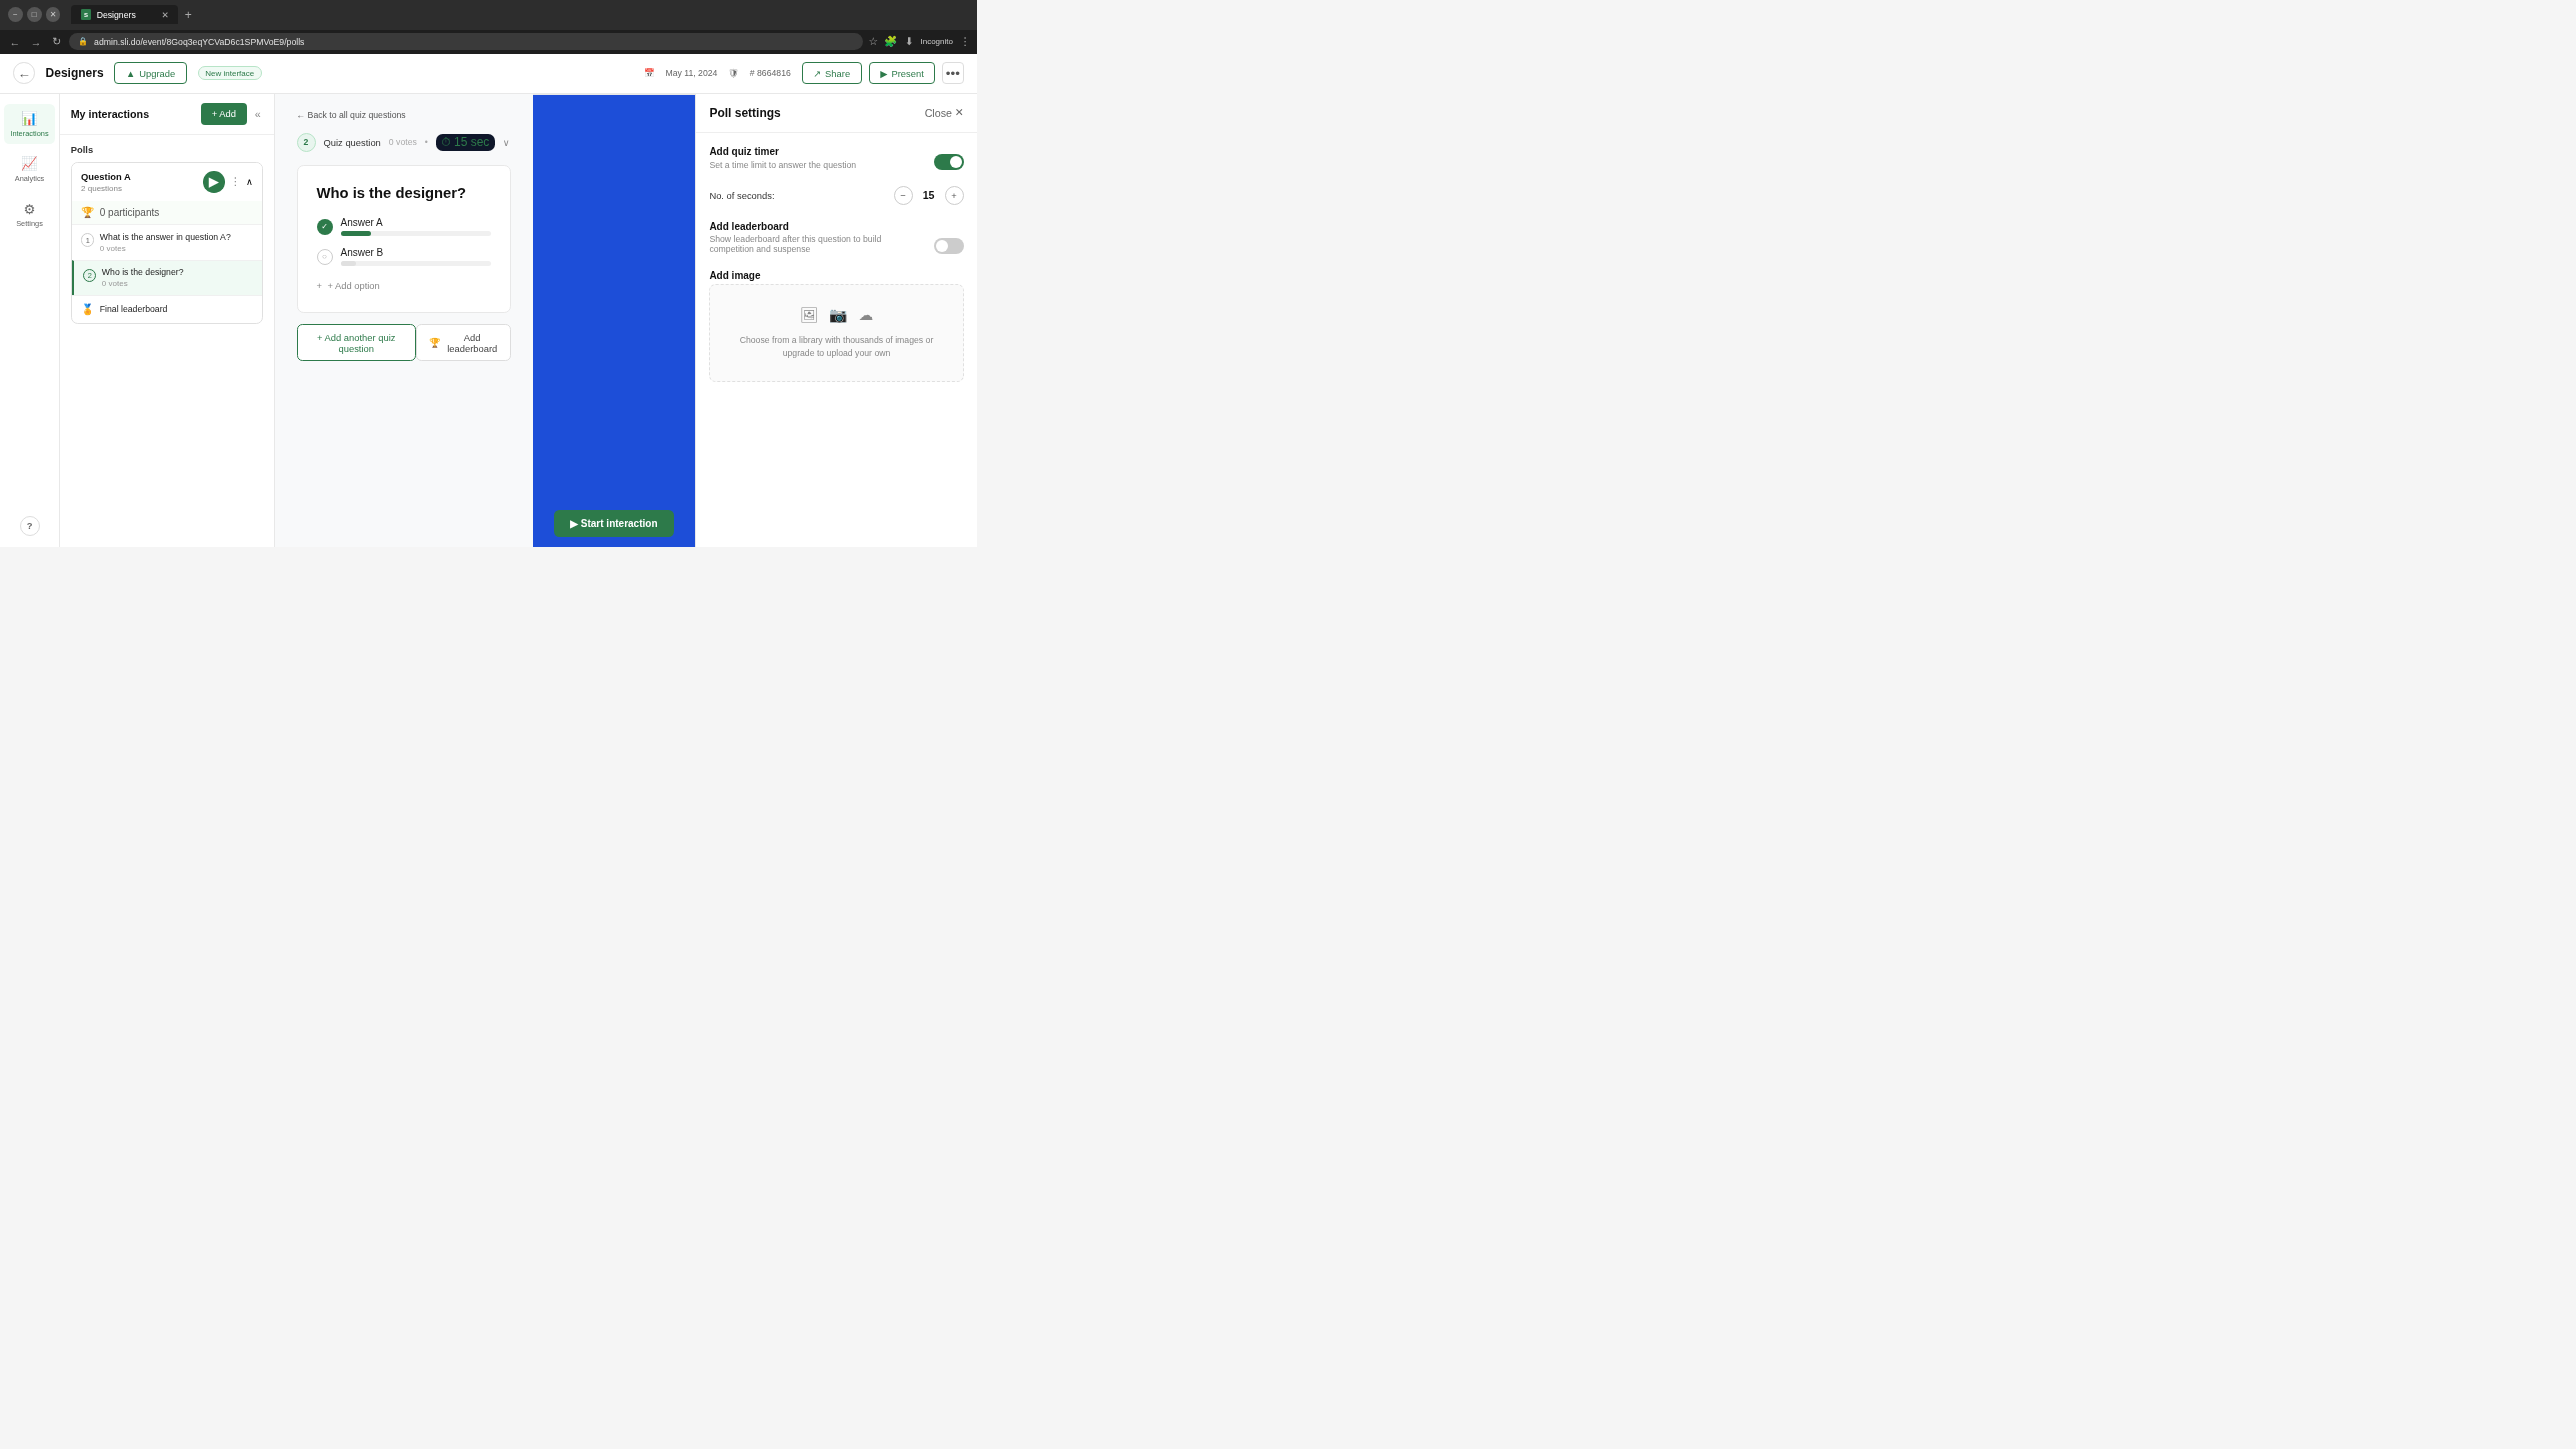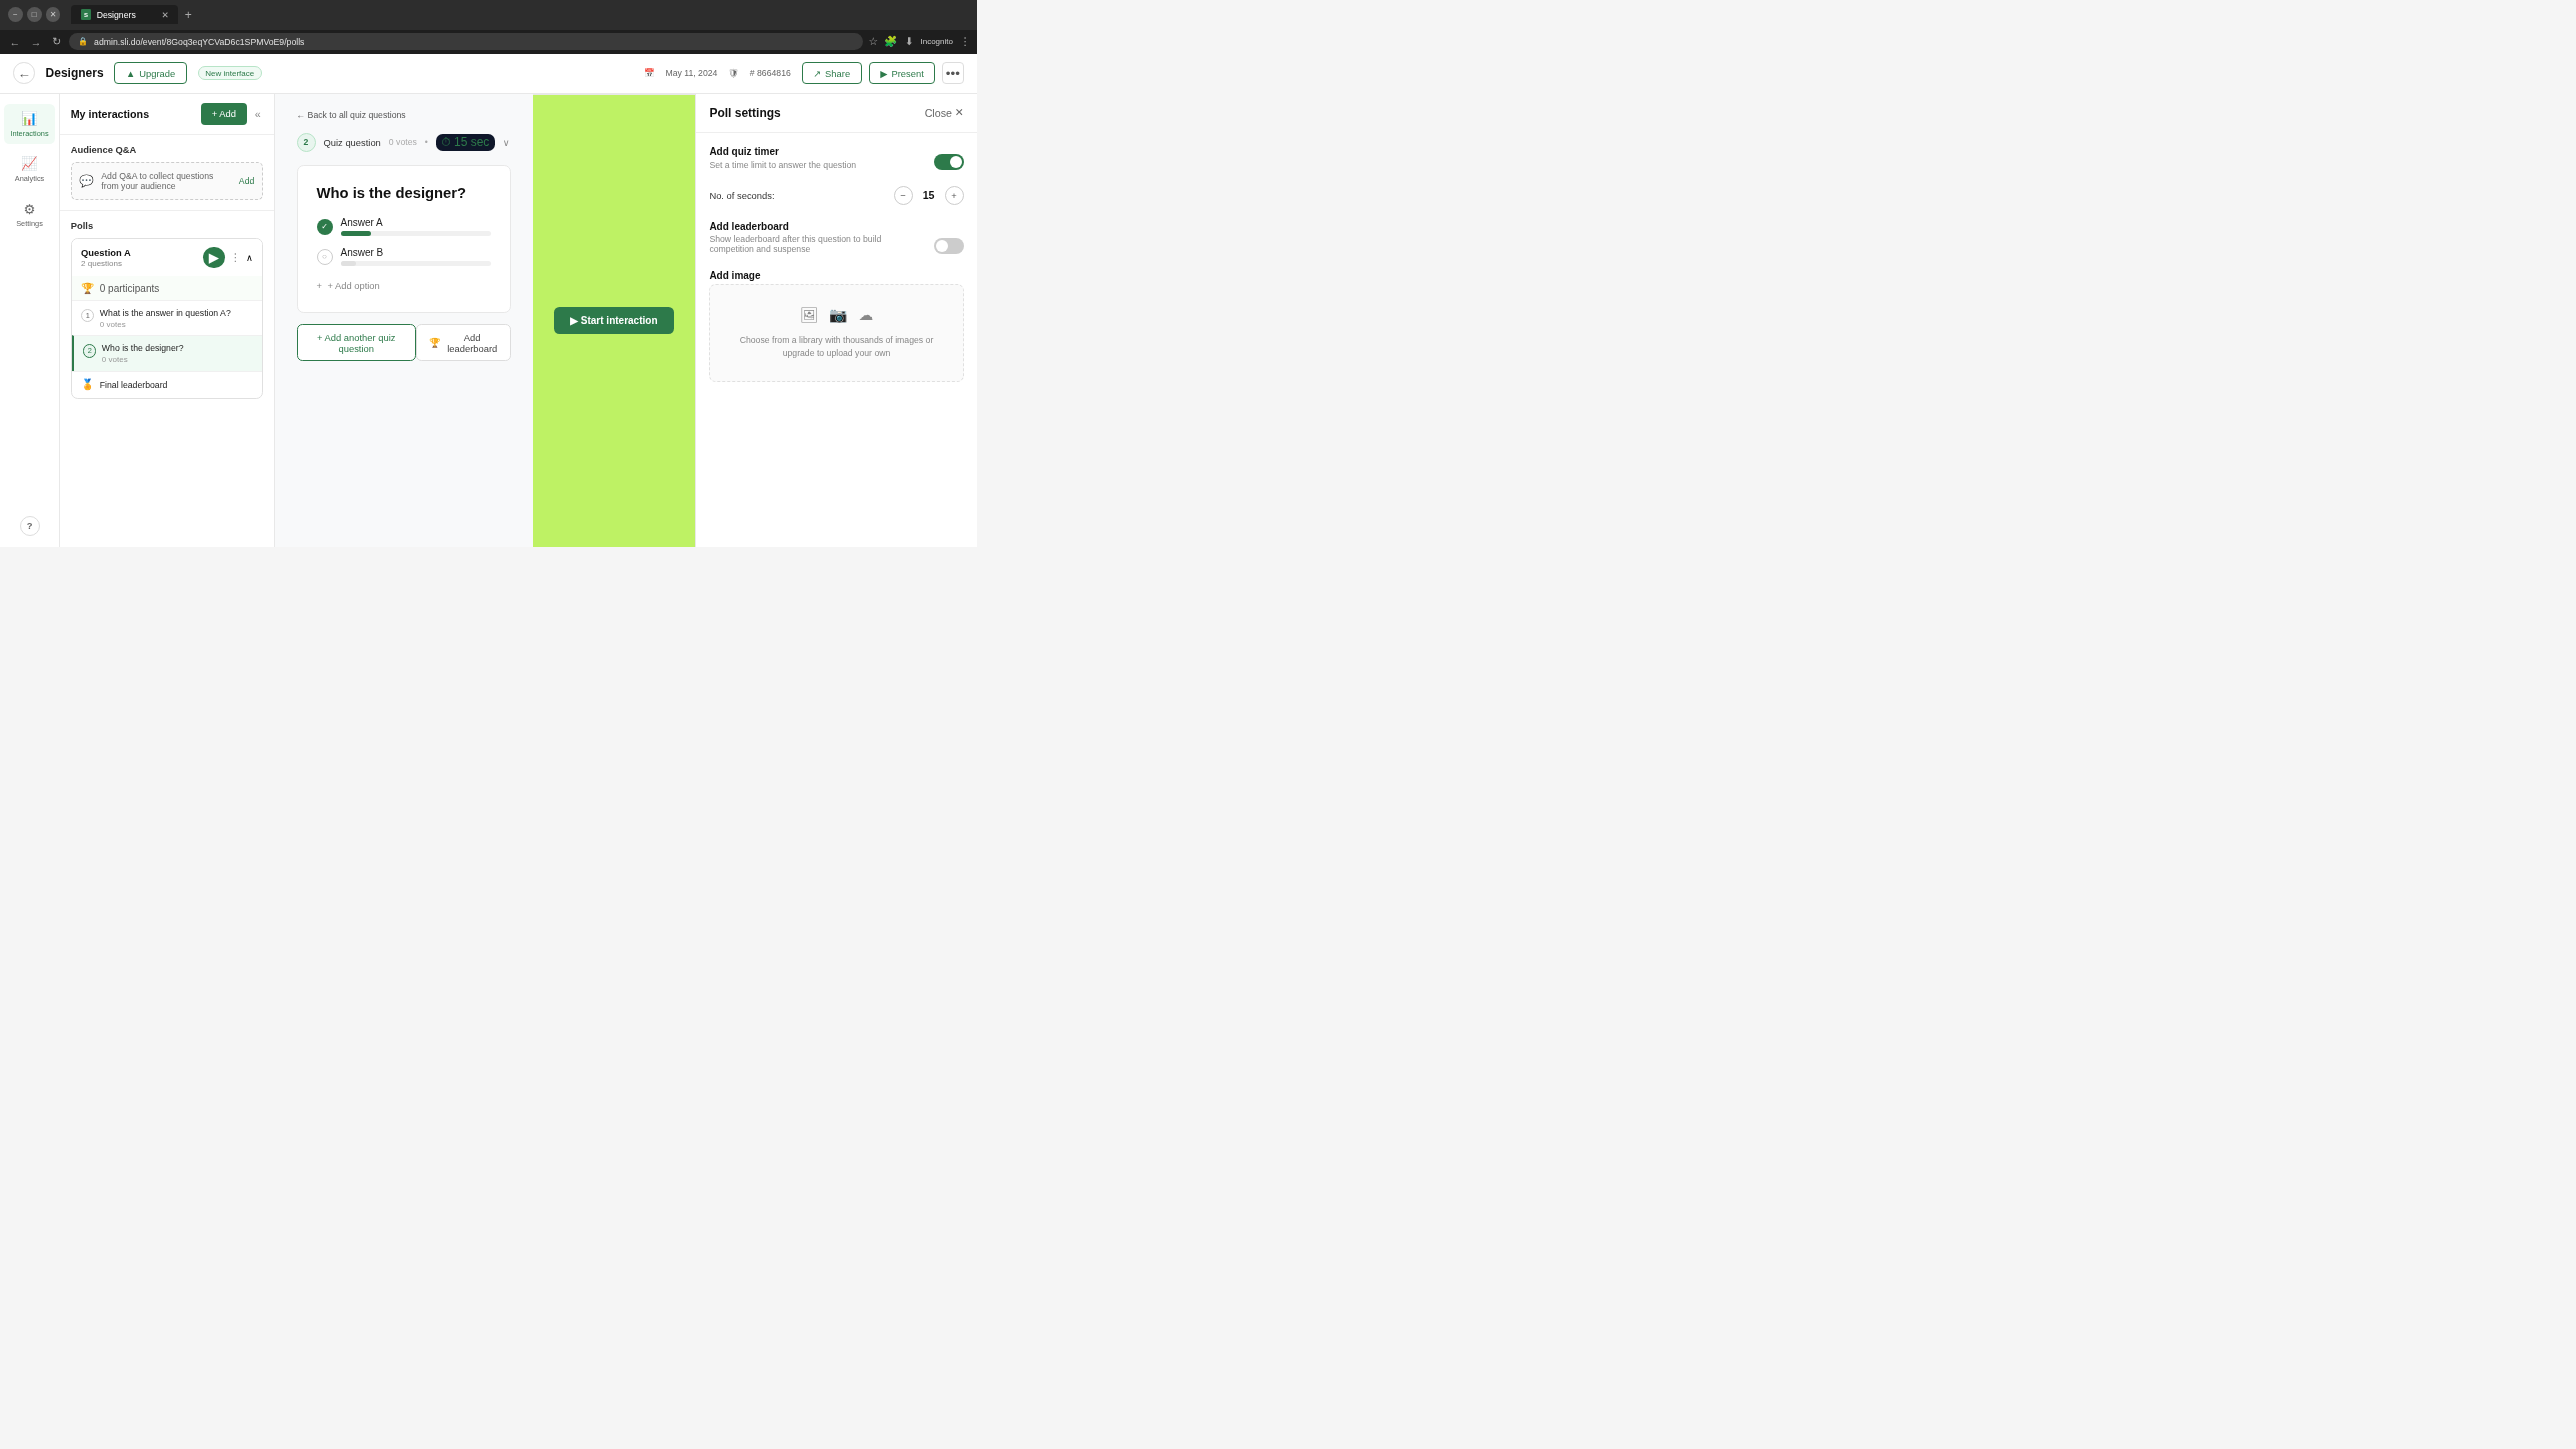--- a/index.html
+++ b/index.html
@@ -613,25 +613,25 @@
       background: #fff;
       border-radius: 5.4px;
       padding: 6.7px 12px;
       font-size: 9.4px;
       cursor: pointer;
       display: flex; align-items: center; gap: 5.4px;
     }
 
     
     .start-bar {
-      background: #bef264;
+      background: #1d4ed8;
       border-top: 0.7px solid #e8e8e8;
       padding: 9.4px 21.5px;
       display: flex;
-      align-items: center;
+      align-items: flex-end;
     }
     .btn-start {
       background: #2d7a4a;
       color: #fff;
       border: none;
       border-radius: 5.4px;
       padding: 8px 16px;
       font-size: 10px;
       cursor: pointer;
       display: flex; align-items: center; gap: 5.4px;
@@ -873,28 +873,20 @@
       </div>
     </div>
 
     <div class="interactions-panel">
       <div class="interactions-header">
         <span class="interactions-title">My interactions</span>
         <button class="btn-add">+ Add</button>
         <button class="btn-collapse">«</button>
       </div>
 
-      <div class="qa-section">
-        <div class="qa-title">Audience Q&amp;A</div>
-        <div class="qa-card">
-          <span class="qa-card-icon">💬</span>
-          <span class="qa-card-text">Add Q&amp;A to collect questions from your audience</span>
-          <a class="qa-add-link">Add</a>
-        </div>
-      </div>
 
       <div class="polls-section">
         <div class="polls-title">Polls</div>
         <div class="poll-group">
           <div class="poll-group-header">
             <div class="poll-group-info">
               <span class="poll-group-name">Question A</span>
               <span class="poll-group-count">2 questions</span>
             </div>
             <div class="poll-group-actions">

